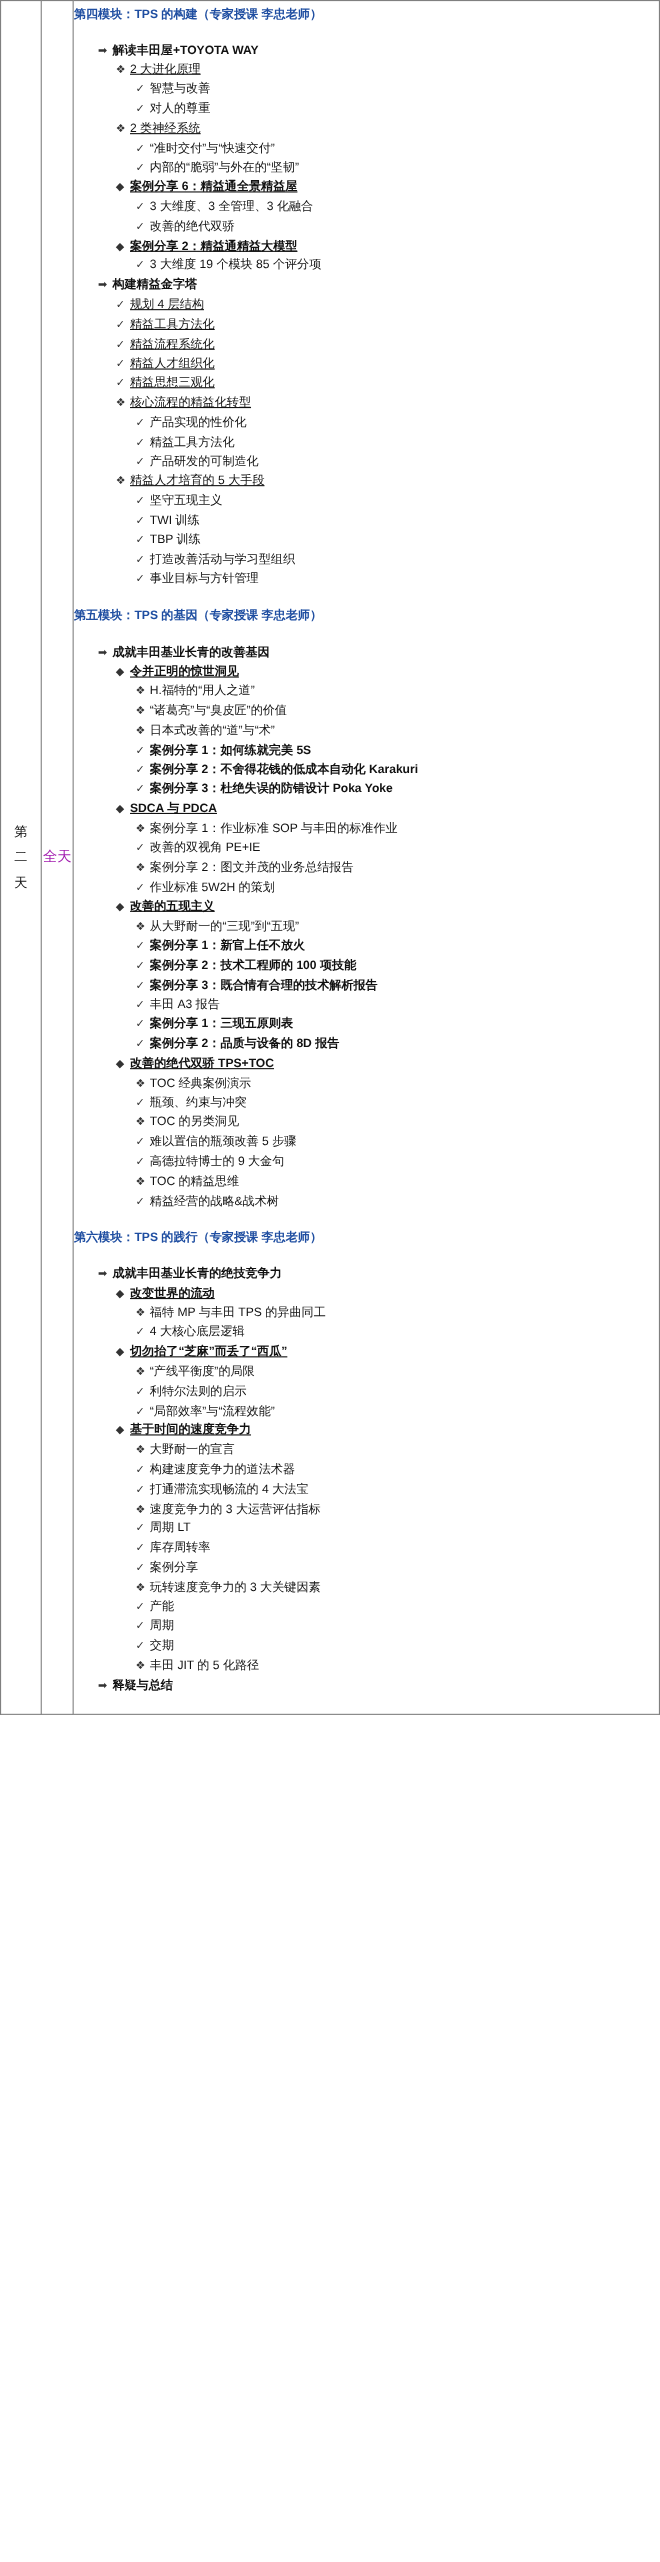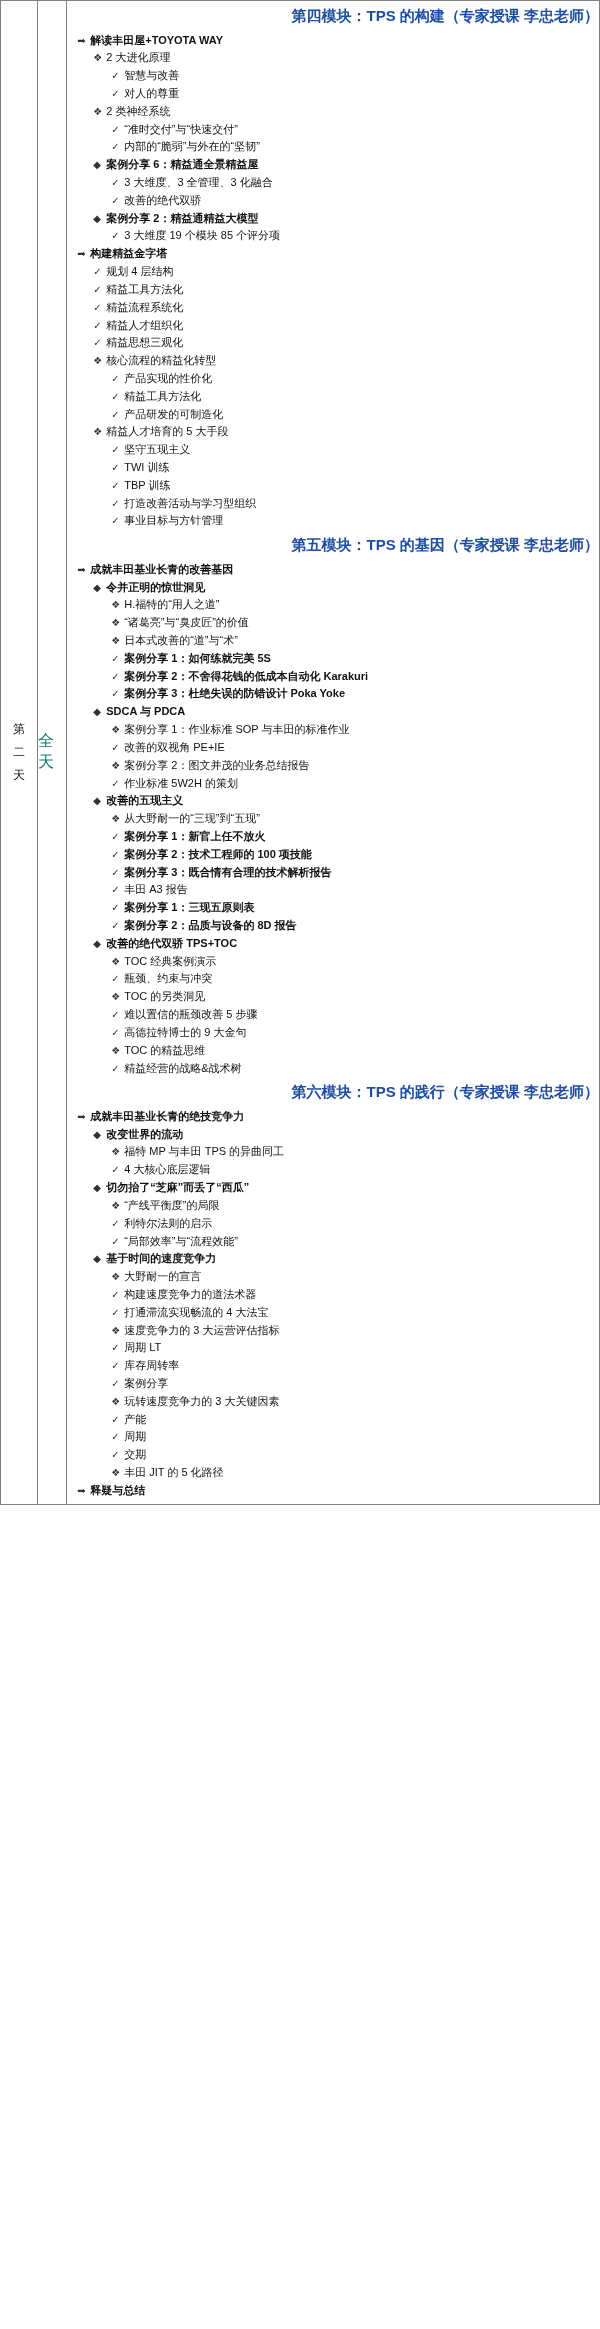--- a/index.html
+++ b/index.html
@@ -22,53 +22,53 @@
   }
   td.col-day{
     width:36px;
     text-align:center;
     font-size:12px;
     color:#111;
     line-height:1.9;
   }
   td.col-time{
     width:28px;
-    font-size:16px;
-    color:#0f766e;
+    text-align:center;
+    font-size:13px;
+    color:#a21caf;
   }
   td.col-body{
     width:530px;
     padding:4px 4px 8px 4px;
     vertical-align:top;
   }
   .module-title{
     color:#1f4ea1;
     font-weight:bold;
-    font-size:15px;
+    font-size:11px;
     margin:4px 0 3px 0;
     line-height:1.5;
-    text-align:right;
   }
-  ul.lvl{list-style:none;margin:4px;padding:0;}
+  ul.lvl{list-style:none;margin:16px;padding:0;}
   li.row{
     display:block;
     line-height:1.62;
     white-space:nowrap;
     font-size:11px;
   }
   li.row .bullet{
     display:inline-block;
     width:13px;
     text-align:left;
     color:#333;
   }
   li.row .txt{display:inline;}
   
   .l1{padding-left:6px;}
-  .l2{padding-left:22px;}
+  .l2{padding-left:22px;text-decoration:underline;}
   .l3{padding-left:40px;}
   .b-arrow{color:#222;font-size:10px;}
   .b-diamond{color:#222;font-size:10px;}
   .b-diamond-open{color:#222;font-size:10px;}
   .b-check{color:#222;font-size:10px;}
   .bold{font-weight:bold;}
   .daytext span{display:block;}
 </style>
 </head>
 <body>

